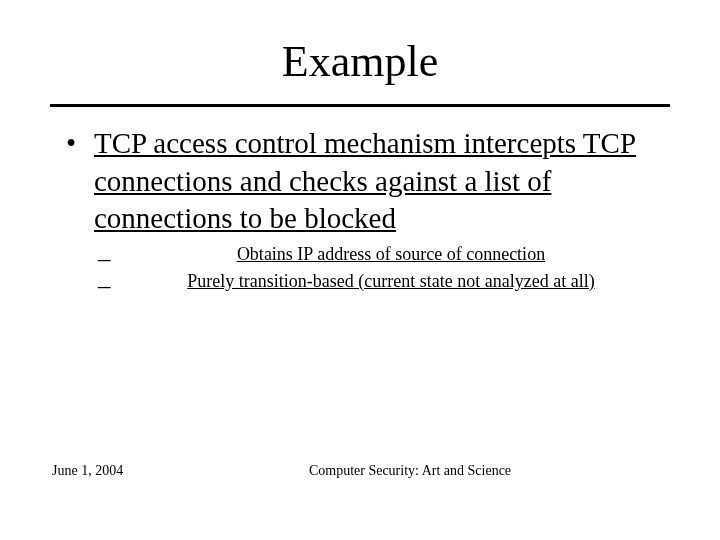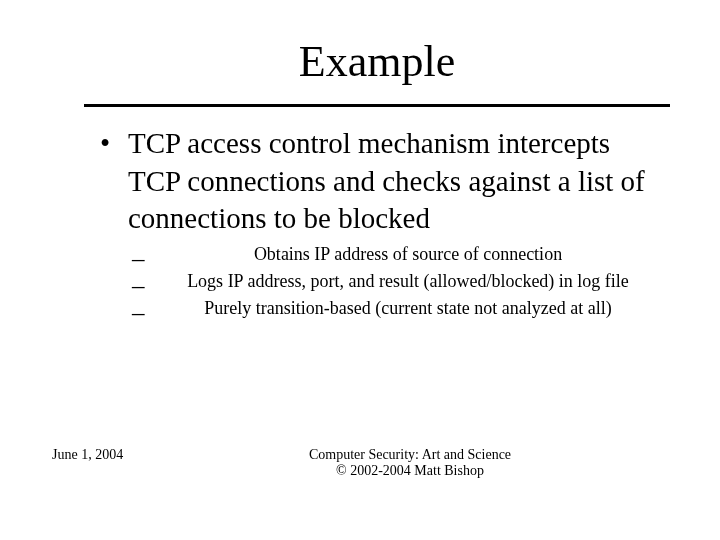--- a/index.html
+++ b/index.html
@@ -10,21 +10,20 @@
     background: #ffffff;
     font-family: "Times New Roman", Times, serif;
     color: #000;
     overflow: hidden;
   }
   .slide {
     position: relative;
     width: 720px;
     height: 505px;
     box-sizing: border-box;
-    padding-left: 34px;
   }
   .title-block {
     text-align: center;
     padding-top: 38px;
   }
   .title {
     font-size: 44px;
     font-weight: 400;
     margin: 0;
     line-height: 1.1;
@@ -41,20 +40,21 @@
     list-style: none;
     padding: 0;
     margin: 0;
   }
   ul.level1 > li {
     position: relative;
     padding-left: 34px;
     font-size: 29px;
     line-height: 1.28;
     margin-bottom: 8px;
+    text-decoration: underline;
   }
   ul.level1 > li::before {
     content: "•";
     position: absolute;
     left: 6px;
     top: 0;
     font-size: 29px;
   }
   ul.level2 {
     list-style: none;
@@ -112,31 +112,27 @@
 
   <div class="body">
     <ul class="level1">
       <li>
         <span>TCP access control mechanism intercepts TCP connections and checks against a list of connections to be blocked</span>
         <ul class="level2">
           <li>
             <span>Obtains IP address of source of connection</span>
           </li>
           <li>
-            <span>Logs IP address, port, and result (allowed/blocked) in log file</span>
-          </li>
-          <li>
             <span>Purely transition-based (current state not analyzed at all)</span>
           </li>
         </ul>
       </li>
     </ul>
   </div>
 
   <div class="footer">
     <div class="footer-left">June 1, 2004</div>
     <div class="footer-center">
       <div class="line1">Computer Security: Art and Science</div>
-      <div class="line2">© 2002-2004 Matt Bishop</div>
     </div>
   </div>
 
 </div>
 
 </body></html>

